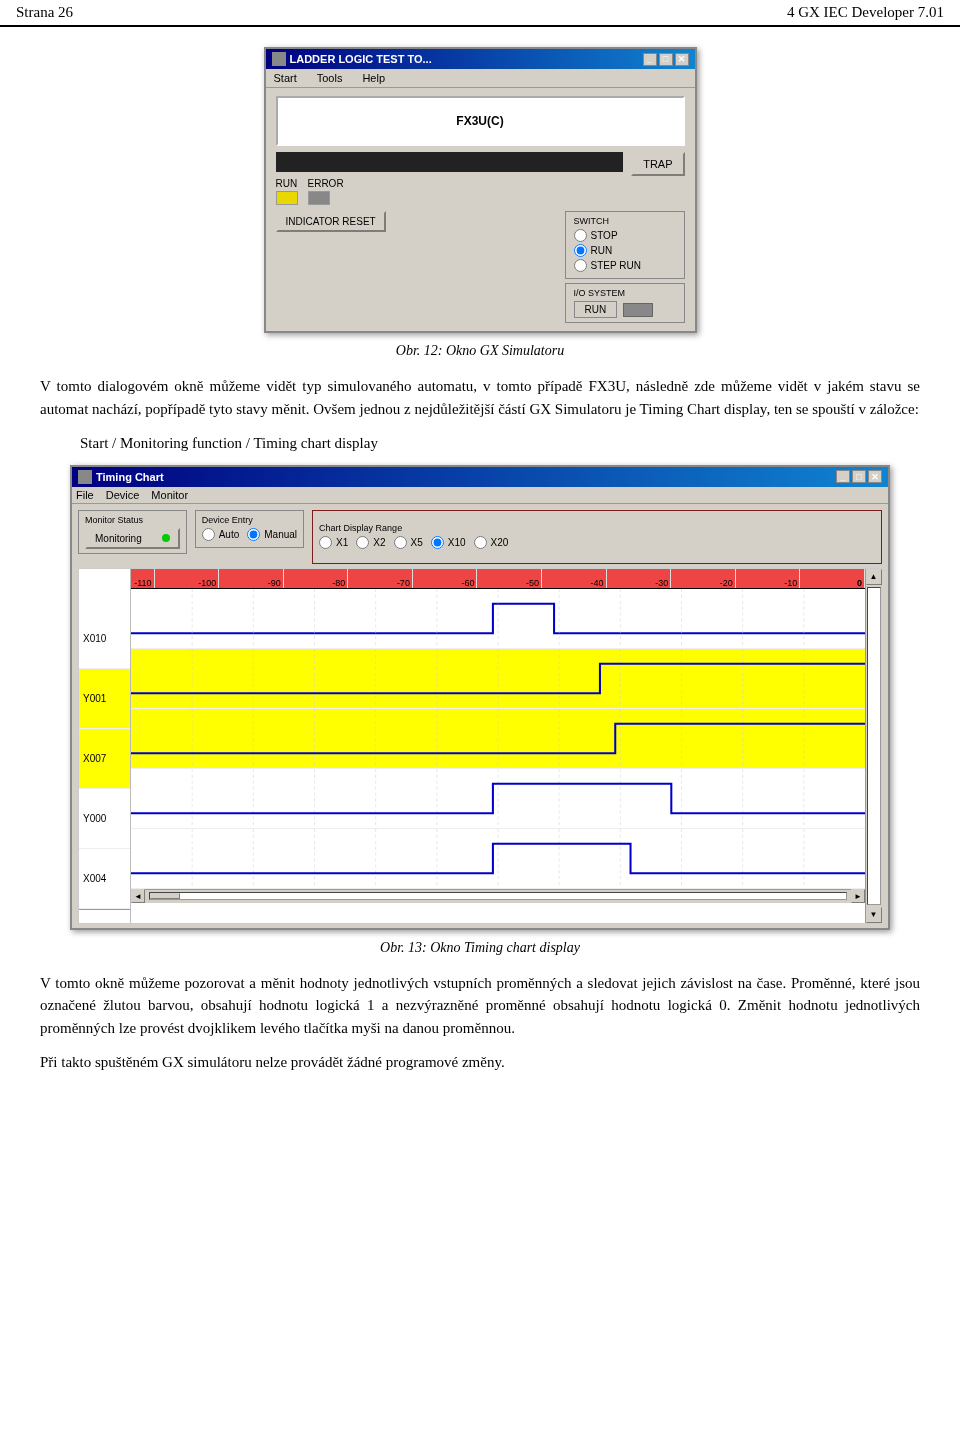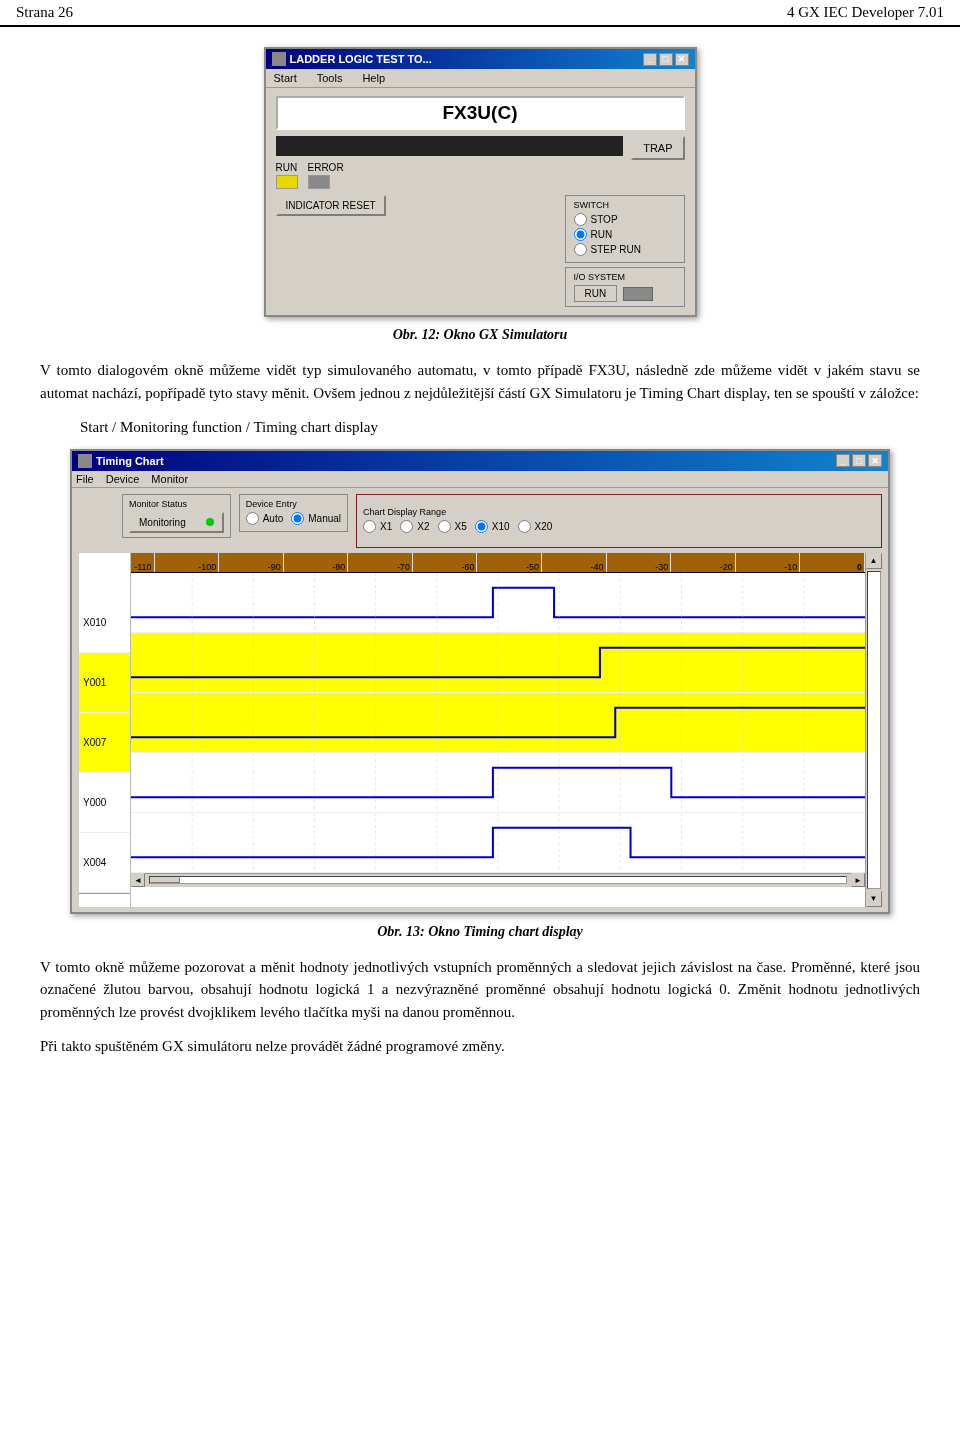--- a/index.html
+++ b/index.html
@@ -88,25 +88,25 @@
       padding: 1px 4px;
       cursor: pointer;
     }
 
     .sim-body {
       padding: 8px 10px;
     }
 
     .sim-model-display {
       text-align: center;
-      font-size: 19px;
+      font-size: 12px;
       font-weight: bold;
       border: 2px inset #fff;
       background: #fff;
-      padding: 4px;
+      padding: 16px;
       margin-bottom: 6px;
     }
 
     .sim-row {
       display: flex;
       gap: 8px;
       margin-bottom: 6px;
       align-items: flex-start;
     }
 
@@ -209,21 +209,20 @@
       justify-content: space-between;
       align-items: flex-start;
     }
 
     
     .caption {
       text-align: center;
       font-style: italic;
       font-size: 14px;
       margin: 8px 0 16px 0;
-      font-weight: bold;
     }
 
     
     .body-text {
       font-size: 15px;
       line-height: 1.5;
       margin-bottom: 12px;
       text-align: justify;
     }
 
@@ -257,21 +256,20 @@
       gap: 12px;
       font-size: 11px;
       border-bottom: 1px solid #999;
     }
 
     .timing-controls {
       display: flex;
       padding: 6px 6px 4px 6px;
       gap: 8px;
       align-items: flex-start;
-      margin-left: 44px;
     }
 
     .monitor-status-group {
       border: 1px solid #888;
       padding: 4px 6px;
       font-size: 10px;
     }
     .group-title {
       font-size: 9px;
       margin-bottom: 3px;
@@ -318,21 +316,21 @@
       display: flex;
       margin: 0 6px 4px 6px;
       border: 1px solid #ccc;
       background: #fff;
     }
 
     .chart-axis {
       display: flex;
       border-bottom: 1px solid #000;
       height: 20px;
-      background: #a16207;
+      background: #ef4444;
       gap: 41px;
     }
     .axis-tick {
       flex: 1;
       text-align: right;
       font-size: 9px;
       padding-right: 2px;
       border-right: 1px solid #ddd;
       display: flex;
       align-items: flex-end;

